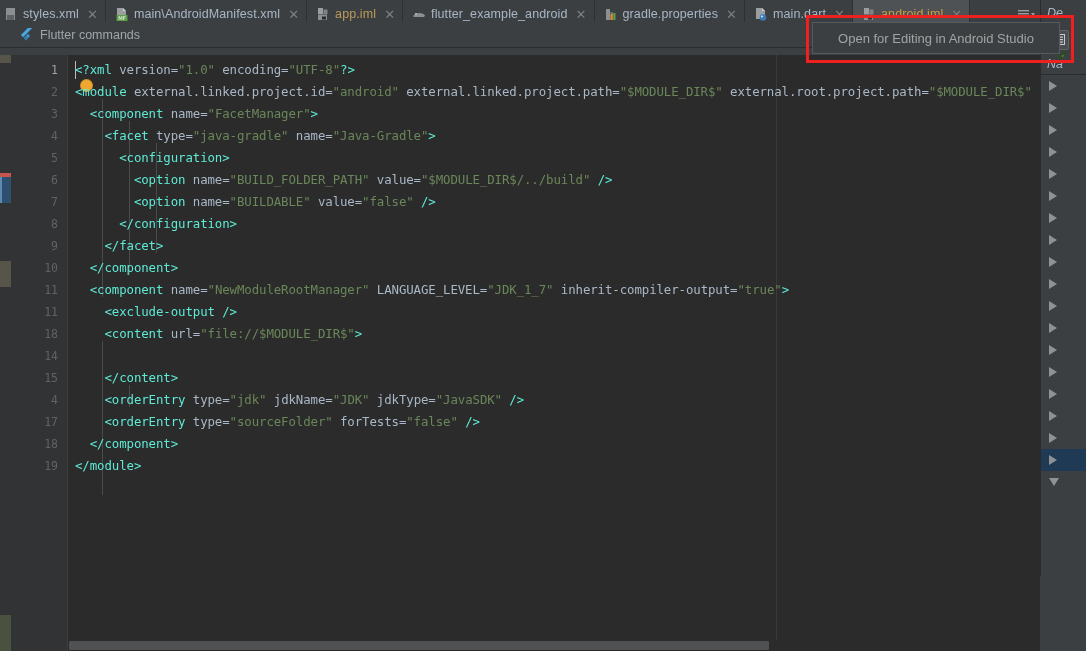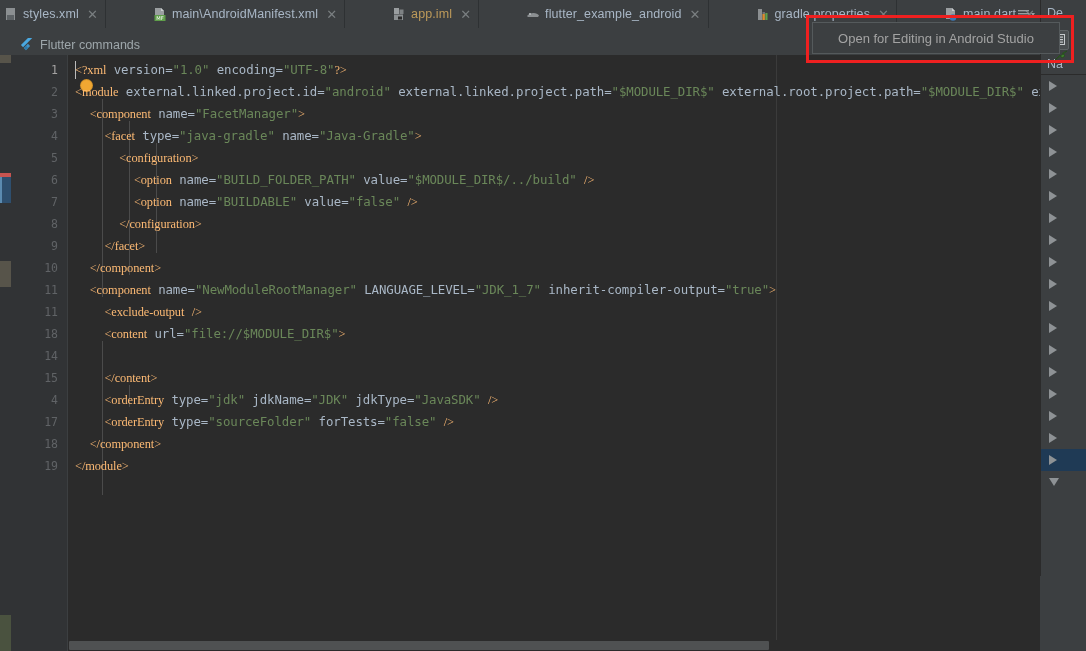--- a/index.html
+++ b/index.html
@@ -22,21 +22,20 @@
   .tabbar {
     position: absolute;
     left: 0; top: 0;
     width: 1040px; height: 40px;
     background: #3c3f41;
     display: flex;
     align-items: stretch;
     border-bottom: 1px solid #2b2b2b;
     box-sizing: border-box;
     overflow: hidden;
-    gap: 38px;
   }
   .tab {
     display: flex;
     align-items: center;
     gap: 5px;
     padding: 0 7px 0 9px;
     height: 28px;
     box-sizing: border-box;
     border-right: 1px solid #2e3133;
     background: #3c3f41;
@@ -77,21 +76,21 @@
     width: 40px; height: 18px;
     display: flex;
     align-items: center;
     justify-content: flex-end;
     gap: 2px;
   }
 
   
   .flutterbar {
     position: absolute;
-    left: 0; top: 32px;
+    left: 0; top: 22px;
     width: 1040px; height: 26px;
     background: #3c3f41;
     display: flex;
     align-items: center;
     gap: 7px;
     padding-left: 18px;
     box-sizing: border-box;
     border-bottom: 1px solid #2b2b2b;
   }
   .flutterbar .flabel {
@@ -147,21 +146,21 @@
     position: absolute;
     left: 6px;
     height: 22px;
     line-height: 22px;
     white-space: pre;
     font-family: "DejaVu Sans Mono", monospace;
     font-size: 12.4px;
     color: #a9b7c6;
     letter-spacing: -0.1px;
   }
-  .tg  { color: #fdba74; font-family: Liberation Serif, serif; }   
+  .tg  { color: #5eead4; }   
   .vl  { color: #6a8759; }
 
   
   .iguide {
     position: absolute;
     width: 1px;
     background: #4b4b4b;
   }
   
   .caret {
@@ -202,20 +201,21 @@
 
   
   .right-panel {
     position: absolute;
     left: 1040px; top: 0;
     width: 46px; height: 576px;
     background: #3c3f41;
     border-left: 1px solid #2b2b2b;
     box-sizing: border-box;
     overflow: hidden;
+    font-style: italic;
   }
   .rp-header {
     position: absolute;
     left: 0; top: 0;
     width: 46px; height: 26px;
     color: #a9b7c6;
     font-size: 12.5px;
     line-height: 26px;
     padding-left: 6px;
     box-sizing: border-box;

